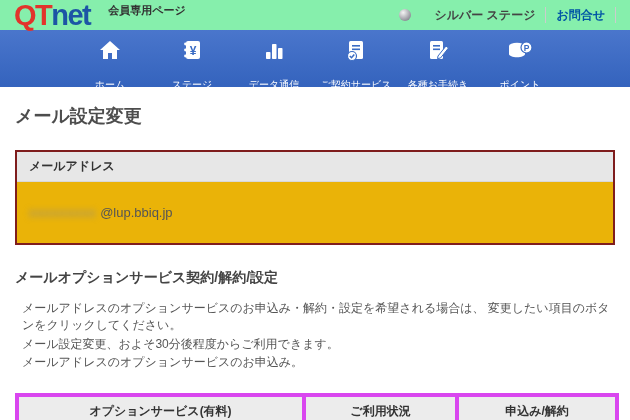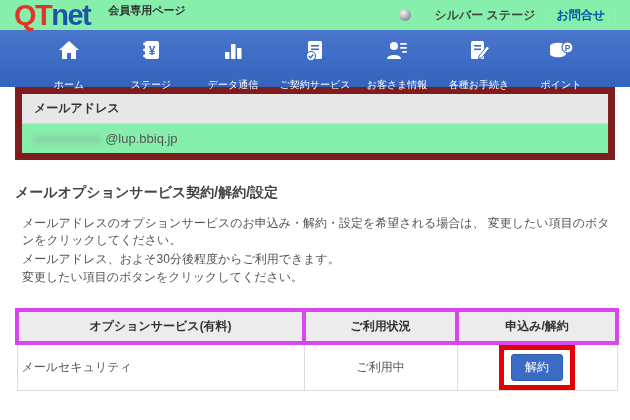--- a/index.html
+++ b/index.html
@@ -28,24 +28,24 @@
     display:flex; justify-content:center; align-items:flex-start; padding-top:7px; }
   .nav-item { width:82px; display:flex; flex-direction:column; align-items:center;
     cursor:pointer; }
   .nav-item .ico { height:26px; display:flex; align-items:center; justify-content:center; }
   .nav-item .lbl { font-size:10px; color:#fff; margin-top:15px; white-space:nowrap; }
 
   
   .main { padding:0 15px; }
   .page-title { font-size:18px; font-weight:bold; color:#4d4d4d; margin:17px 0 22px; }
 
-  .mailbox { border:7px solid #7f1d1d; }
+  .mailbox { border:2px solid #7f1d1d; }
   .mailbox-head { background:#e7e7e7; border-bottom:1px solid #d8d8d8;
     padding:6px 12px; font-size:12px; font-weight:bold; color:#333; }
-  .mailbox-val { background:#86efac; padding:7px 12px; font-size:13px; color:#555; }
+  .mailbox-val { background:#eab308; padding:23px 12px; font-size:13px; color:#555; }
   .masked { filter:blur(3px); color:#8a8a8a; letter-spacing:1px; }
 
   .section-title { font-size:14px; font-weight:bold; color:#444; margin:24px 0 13px; }
 
   .desc { font-size:12px; color:#555; line-height:1.45; padding-left:7px; }
   .desc div { margin-bottom:1px; }
 
   table.opt { width:600px; border-collapse:collapse; table-layout:fixed;
     margin-top:21px; }
   table.opt th { background:#ececec; border:4px solid #d946ef; font-size:12px;
@@ -127,32 +127,20 @@
         <rect x="8" y="7" width="8" height="1.6" fill="#3a6cc4"></rect>
         <rect x="8" y="10.5" width="8" height="1.6" fill="#3a6cc4"></rect>
         <circle cx="8" cy="18" r="4.5" fill="#fff" stroke="#3a6cc4" stroke-width="1.2"></circle>
         <path d="M5.8 18 L7.5 19.7 L10.3 16.4" stroke="#3a6cc4" stroke-width="1.5" fill="none"></path>
       </svg>
     </span>
     <span class="lbl">ご契約サービス</span>
   </div>
   <div class="nav-item">
     <span class="ico">
-      <svg width="24" height="24" viewBox="0 0 24 24" fill="#fff">
-        <circle cx="9" cy="8" r="4"></circle>
-        <path d="M2 21 C2 15.5 16 15.5 16 21 Z"></path>
-        <rect x="15" y="5" width="7" height="1.8" rx="0.9"></rect>
-        <rect x="15" y="9" width="7" height="1.8" rx="0.9"></rect>
-        <rect x="17" y="13" width="5" height="1.8" rx="0.9"></rect>
-      </svg>
-    </span>
-    <span class="lbl">お客さま情報</span>
-  </div>
-  <div class="nav-item">
-    <span class="ico">
       <svg width="24" height="24" viewBox="0 0 24 24">
         <rect x="4" y="3" width="13" height="18" rx="1.5" fill="#fff"></rect>
         <rect x="7" y="7" width="7" height="1.6" fill="#3a6cc4"></rect>
         <rect x="7" y="10.5" width="7" height="1.6" fill="#3a6cc4"></rect>
         <path d="M12 18 L20 8 L22.5 10 L14.5 20 L11.5 20.6 Z" fill="#fff" stroke="#3a6cc4" stroke-width="1"></path>
       </svg>
     </span>
     <span class="lbl">各種お手続き</span>
   </div>
   <div class="nav-item">
@@ -163,35 +151,36 @@
         <path d="M2 12 V16 C2 17.8 5.6 19.2 10 19.2 C14.4 19.2 18 17.8 18 16 V12" fill="#fff"></path>
         <circle cx="19.5" cy="9.5" r="5.5" fill="#fff" stroke="#3a6cc4" stroke-width="1.2"></circle>
         <text x="19.5" y="13" font-size="8.5" font-weight="bold" fill="#3a6cc4" text-anchor="middle">P</text>
       </svg>
     </span>
     <span class="lbl">ポイント</span>
   </div>
 </div>
 
 <div class="main">
+  <h1 class="page-title">メール設定変更</h1>
 
   <div class="mailbox">
     <div class="mailbox-head">メールアドレス</div>
     <div class="mailbox-val">
       <span class="masked">xxxxxxxxx</span>
       <span>@lup.bbiq.jp</span>
     </div>
   </div>
 
   <h2 class="section-title">メールオプションサービス契約/解約/設定</h2>
 
   <div class="desc">
     <div>メールアドレスのオプションサービスのお申込み・解約・設定を希望される場合は、 変更したい項目のボタンをクリックしてください。</div>
-    <div>メールアドレス、およそ30分後程度からご利用できます。</div>
-    <div>変更したい項目のボタンをクリックしてください。</div>
+    <div>メール設定変更、およそ30分後程度からご利用できます。</div>
+    <div>メールアドレスのオプションサービスのお申込み。</div>
   </div>
 
   <table class="opt">
     <colgroup>
         <col class="col1">
         <col class="col2">
         <col class="col3">
       </colgroup>
     <thead>
       <tr>

